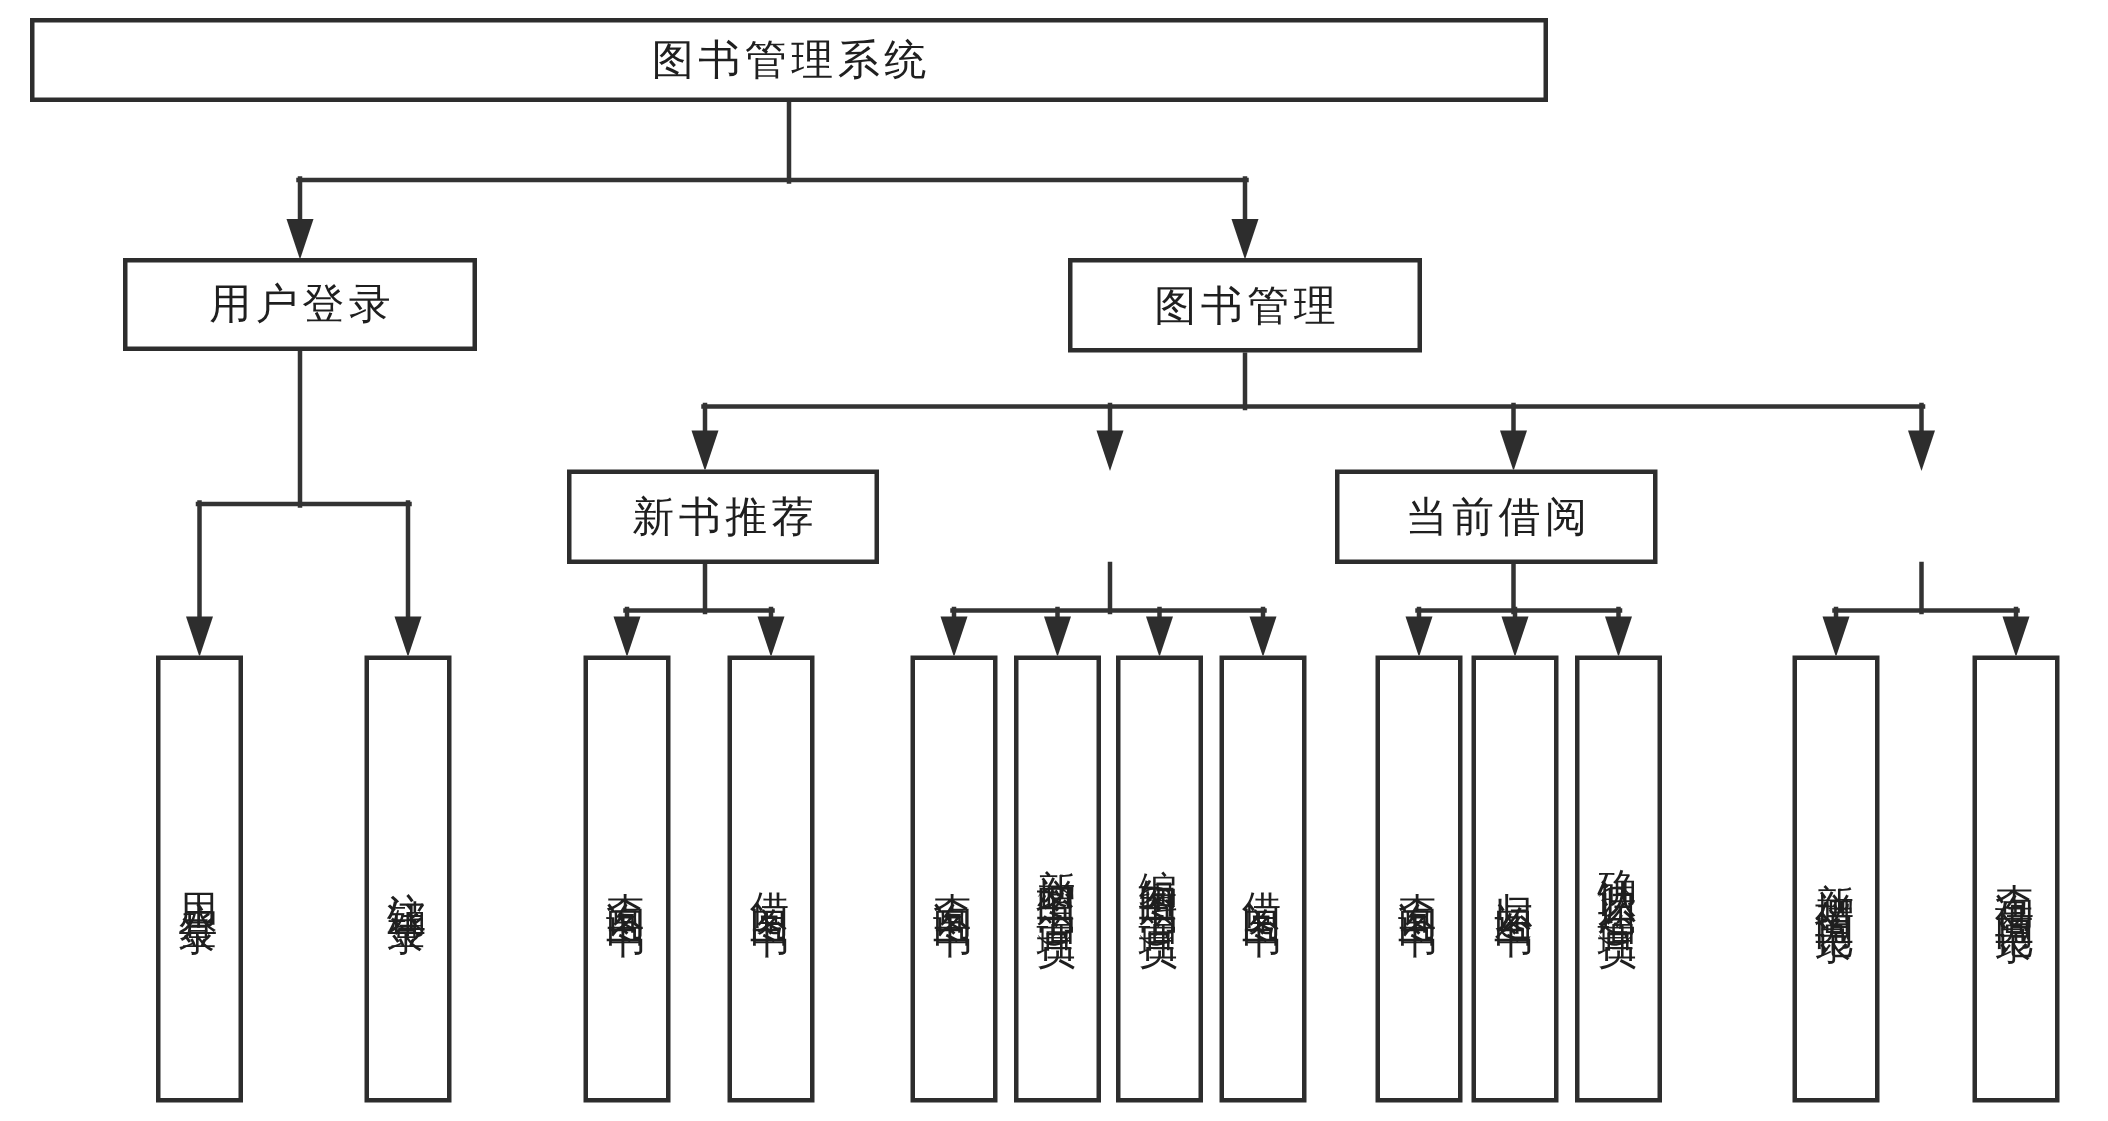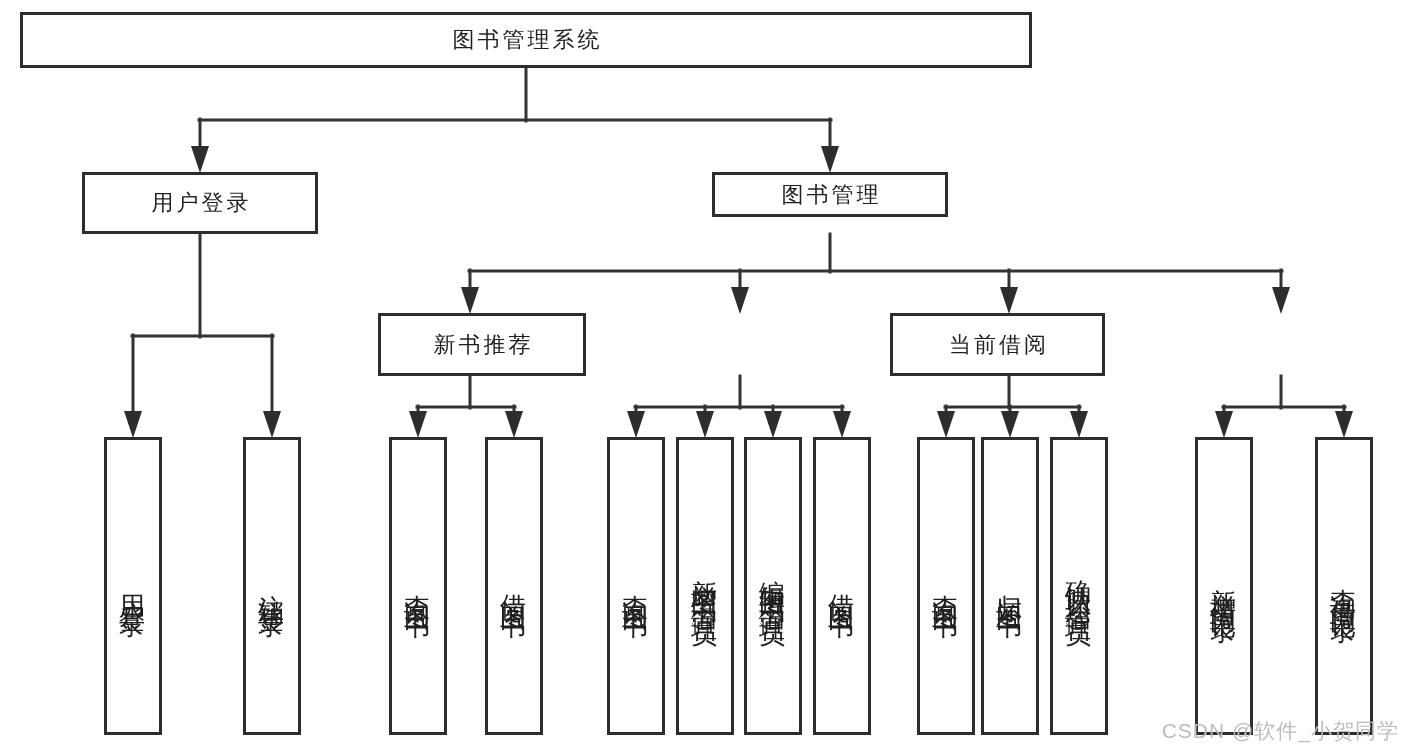--- a/index.html
+++ b/index.html
@@ -17,21 +17,21 @@
     position:absolute;
     box-sizing:border-box;
     background:#ffffff;
     border:3px solid #2d2d2d;
     display:flex;
     align-items:center;
     justify-content:center;
     color:#1f1f1f;
   }
   .node .lbl{
-    font-size:22px;
+    font-size:28px;
     letter-spacing:3px;
     white-space:nowrap;
     text-indent:3px; 
   }
   .node.v .lbl{
     writing-mode:vertical-rl;
     text-orientation:mixed;
     font-size:26px;
     letter-spacing:6px;
     white-space:nowrap;
@@ -114,21 +114,21 @@
     <polygon points="1335,411 1353,411 1344,438"></polygon>
   </svg>
 
   <div class="node" style="left:20px;top:12px;width:1012px;height:56px">
     <span class="lbl">图书管理系统</span>
   </div>
 
   <div class="node" style="left:82px;top:172px;width:236px;height:62px">
     <span class="lbl">用户登录</span>
   </div>
-  <div class="node" style="left:712px;top:172px;width:236px;height:45px">
+  <div class="node" style="left:712px;top:172px;width:236px;height:63px">
     <span class="lbl">图书管理</span>
   </div>
 
   <div class="node" style="left:378px;top:313px;width:208px;height:63px">
     <span class="lbl">新书推荐</span>
   </div>
   <div class="node" style="left:890px;top:313px;width:215px;height:63px">
     <span class="lbl">当前借阅</span>
   </div>
 
@@ -169,15 +169,14 @@
     <span class="lbl">确认归还（管理员）</span>
   </div>
 
   <div class="node v" style="left:1195px;top:437px;width:58px;height:298px">
     <span class="lbl">新增借阅记录</span>
   </div>
   <div class="node v" style="left:1315px;top:437px;width:58px;height:298px">
     <span class="lbl">查询借阅记录</span>
   </div>
 
-  <div id="watermark">CSDN @软件_小贺同学</div>
 
 </div>
 
 </body></html>

